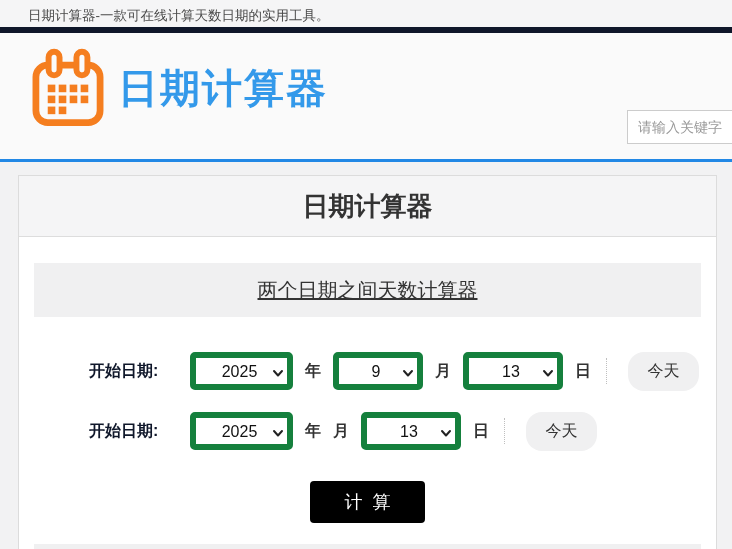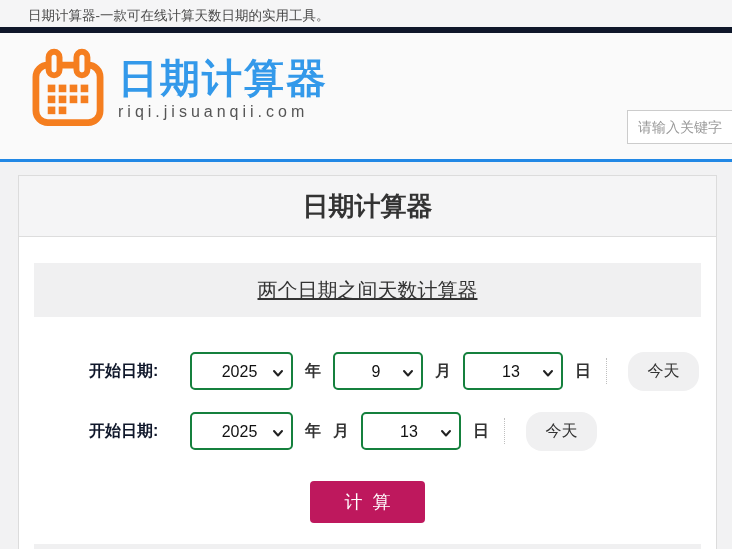--- a/index.html
+++ b/index.html
@@ -108,21 +108,21 @@
     width: 86px;
   }
   .select-wrap { position: relative; margin-left: 15px; }
   .select-wrap.w-year select  { width: 103px; }
   .select-wrap.w-month select { width: 90px; }
   .select-wrap.w-day select   { width: 100px; }
   select {
     -webkit-appearance: none;
     appearance: none;
     height: 38px;
-    border: 2px solid #15803d;
+    border: 6px solid #15803d;
     border-radius: 5px;
     background: #fff;
     font-size: 16px;
     color: #111;
     text-align: center;
     text-align-last: center;
     padding-right: 4px;
     outline: none;
     font-family: inherit;
   }
@@ -157,21 +157,21 @@
     font-family: inherit;
   }
 
   .calc-btn {
     display: block;
     margin: 31px auto 0;
     width: 115px;
     height: 42px;
     border: none;
     border-radius: 4px;
-    background: #be185d;
+    background: #000000;
     color: #fff;
     font-size: 18px;
     letter-spacing: 10px;
     text-indent: 10px;
     cursor: pointer;
     font-family: inherit;
   }
 
   .bottom-band {
     margin-top: 21px;
@@ -202,21 +202,20 @@
             <rect x="34" y="57" width="9" height="9"></rect>
             <rect x="47" y="57" width="9" height="9"></rect>
             <rect x="60" y="57" width="9" height="9"></rect>
           <rect x="21" y="70" width="9" height="9"></rect>
             <rect x="34" y="70" width="9" height="9"></rect>
         </g>
       </svg>
     </span>
     <span class="logo-text">
       <div class="logo-title">日期计算器</div>
-      <div class="logo-domain">riqi.jisuanqii.com</div>
     </span>
   </div>
   <input class="search-input" type="text" placeholder="请输入关键字" style="">
 </div>
 
 <div class="main">
   <div class="panel">
     <div class="panel-header">日期计算器</div>
     <div class="panel-body">
       <div class="sub-band">两个日期之间天数计算器</div>

